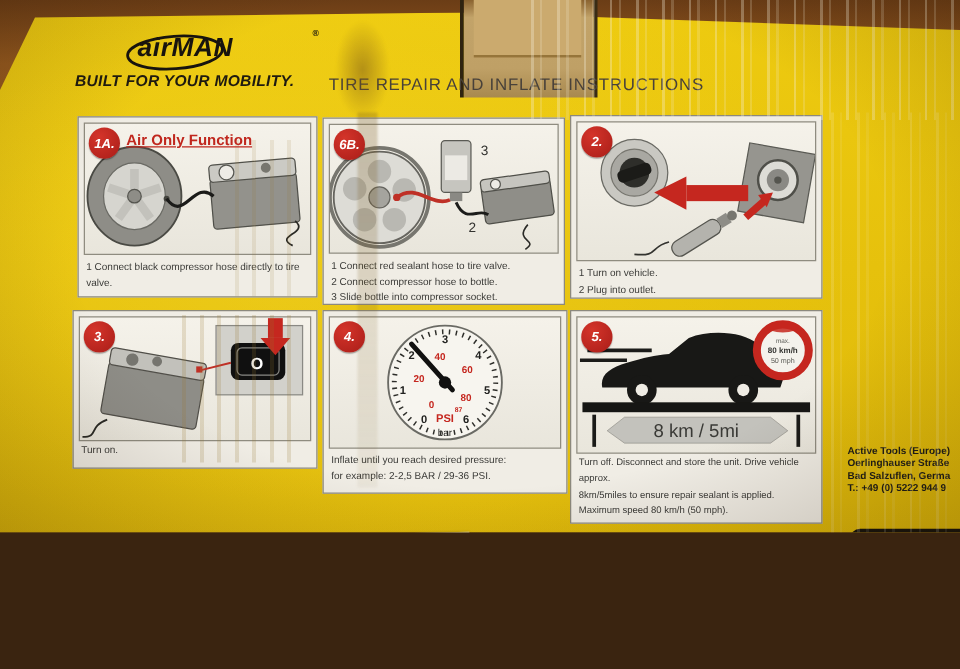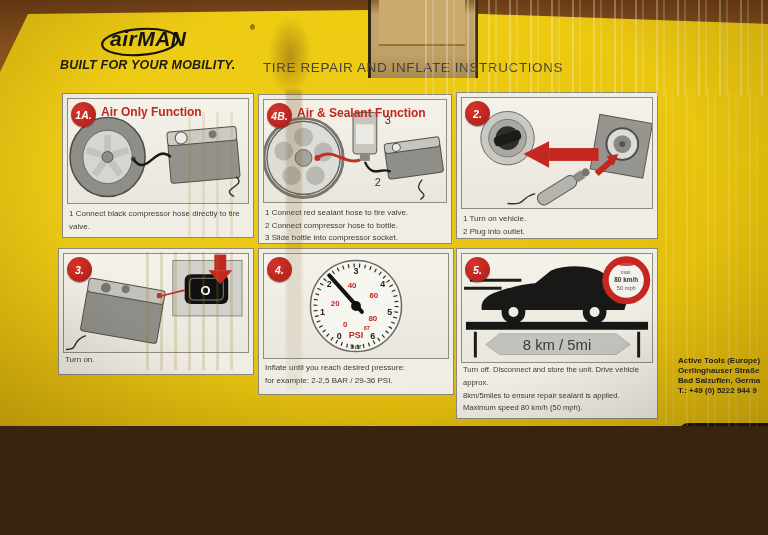--- a/index.html
+++ b/index.html
@@ -31,21 +31,21 @@
   #main-title{position:absolute;left:263px;top:60px;font-size:13.5px;color:#48413a;letter-spacing:.6px;}
   
   .card{position:absolute;background:#f0ede5;border:1px solid #8c897d;}
   .draw{position:absolute;left:4px;top:4px;right:4px;border:1px solid #8f8c80;
     background:linear-gradient(180deg,#f5f2ea,#e9e6dc);}
   .draw svg{display:block;width:100%;height:100%;font-family:"Liberation Sans",sans-serif;}
   .badge{position:absolute;left:8px;top:8px;width:25px;height:25px;border-radius:50%;
     background:radial-gradient(circle at 35% 30%,#d4342a,#a91d18);
     color:#fff;font-weight:700;font-style:italic;font-size:10.5px;
     display:flex;align-items:center;justify-content:center;z-index:3;box-shadow:0 1px 1px rgba(0,0,0,.35);}
-  .ptitle{position:absolute;left:38px;top:11px;color:#c0271e;font-weight:700;font-size:12px;z-index:3;}
+  .ptitle{position:absolute;left:38px;top:11px;color:#c0271e;font-weight:700;font-size:12px;z-index:3;text-decoration:underline;}
   .cap{position:absolute;left:6px;right:4px;font-size:8px;line-height:12.5px;color:#3b3b38;}
   .cap5{font-size:7.6px;line-height:12.8px;}
   
   #address{position:absolute;left:678px;top:356px;width:120px;font-size:8px;line-height:10px;font-weight:700;color:#1d1c18;}
   
   #ce-mark{position:absolute;left:104px;top:424px;font-size:31px;font-weight:700;color:#35312a;letter-spacing:5px;opacity:.88;}
   #ukca{position:absolute;left:170px;top:427px;font-size:16px;line-height:15px;font-weight:800;color:#35312a;letter-spacing:1.5px;}
   #id-no{position:absolute;left:55px;top:460px;font-size:7px;font-weight:700;color:#4c4738;opacity:.8;}
   #barcode{position:absolute;left:228px;top:427px;width:148px;height:47px;background:#eceade;transform:rotate(-1.2deg);box-shadow:0 0 2px rgba(0,0,0,.2);}
   #barcode .bars{position:absolute;left:7px;top:4px;right:7px;height:30px;
@@ -111,22 +111,21 @@
           <circle cx="148" cy="36" r="4" fill="#77766f"></circle>
         </g>
         <path d="M66,60 C80,80 88,44 104,58" fill="none" stroke="#1b1b19" stroke-width="2.6"></path>
         <path d="M170,78 C182,88 152,90 168,98" fill="none" stroke="#2a2a26" stroke-width="1.4"></path>
       </svg>
     </div>
     <div class="cap" style="top:114px;">1 Connect black compressor hose directly to tire valve.</div>
   </div>
 
   <div class="card" style="left:258px;top:94px;width:194px;height:150px;">
-    <div class="badge">4B.</div>
-    <div class="ptitle">Air &amp; Sealant Function</div>
+    <div class="badge">6B.</div>
     <div class="draw" style="height:104px;">
       <svg viewBox="0 0 184 102">
         <circle cx="40" cy="58" r="40" fill="none" stroke="#77766f" stroke-width="3"></circle>
         <circle cx="40" cy="58" r="37" fill="#dddcd6" stroke="#66655f" stroke-width="1.5"></circle>
         <g fill="#b9b8b2">
           <circle cx="40" cy="37" r="9.5"></circle>
             <circle cx="20" cy="51" r="9.5"></circle>
             <circle cx="28" cy="76" r="9.5"></circle>
           <circle cx="52" cy="76" r="9.5"></circle>
             <circle cx="60" cy="52" r="9.5"></circle>

